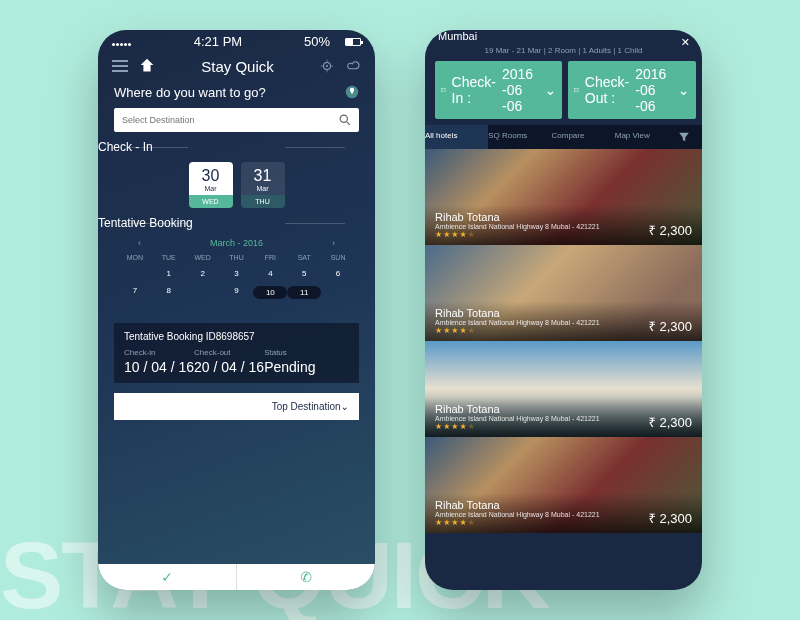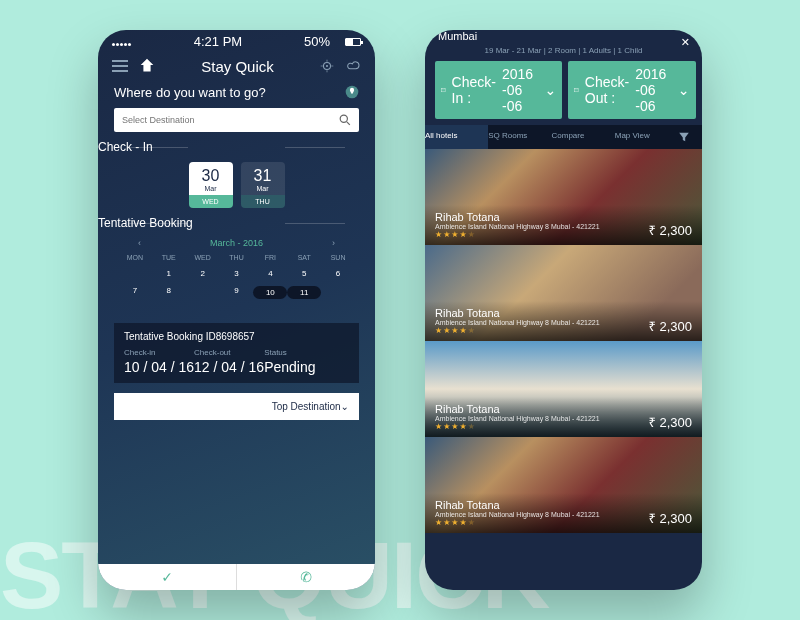--- a/index.html
+++ b/index.html
@@ -197,21 +197,21 @@
   </div>
   <div class="tent">
     <div class="tent-title">Tentative Booking ID8698657</div>
     <div class="tent-row" id="tentrow">
           <div class="tent-col">
             <div class="lbl">Check-in</div>
             <div class="val">10 / 04 / 16</div>
           </div>
           <div class="tent-col">
             <div class="lbl">Check-out</div>
-            <div class="val">12 / 04 / 16</div>
+            <div class="val">20 / 04 / 16</div>
           </div>
           <div class="tent-col">
             <div class="lbl">Status</div>
             <div class="val">Pending</div>
           </div>
         </div>
   </div>
   <div class="top-dest">
     <span>Top Destination</span>
     <span>⌄</span>

